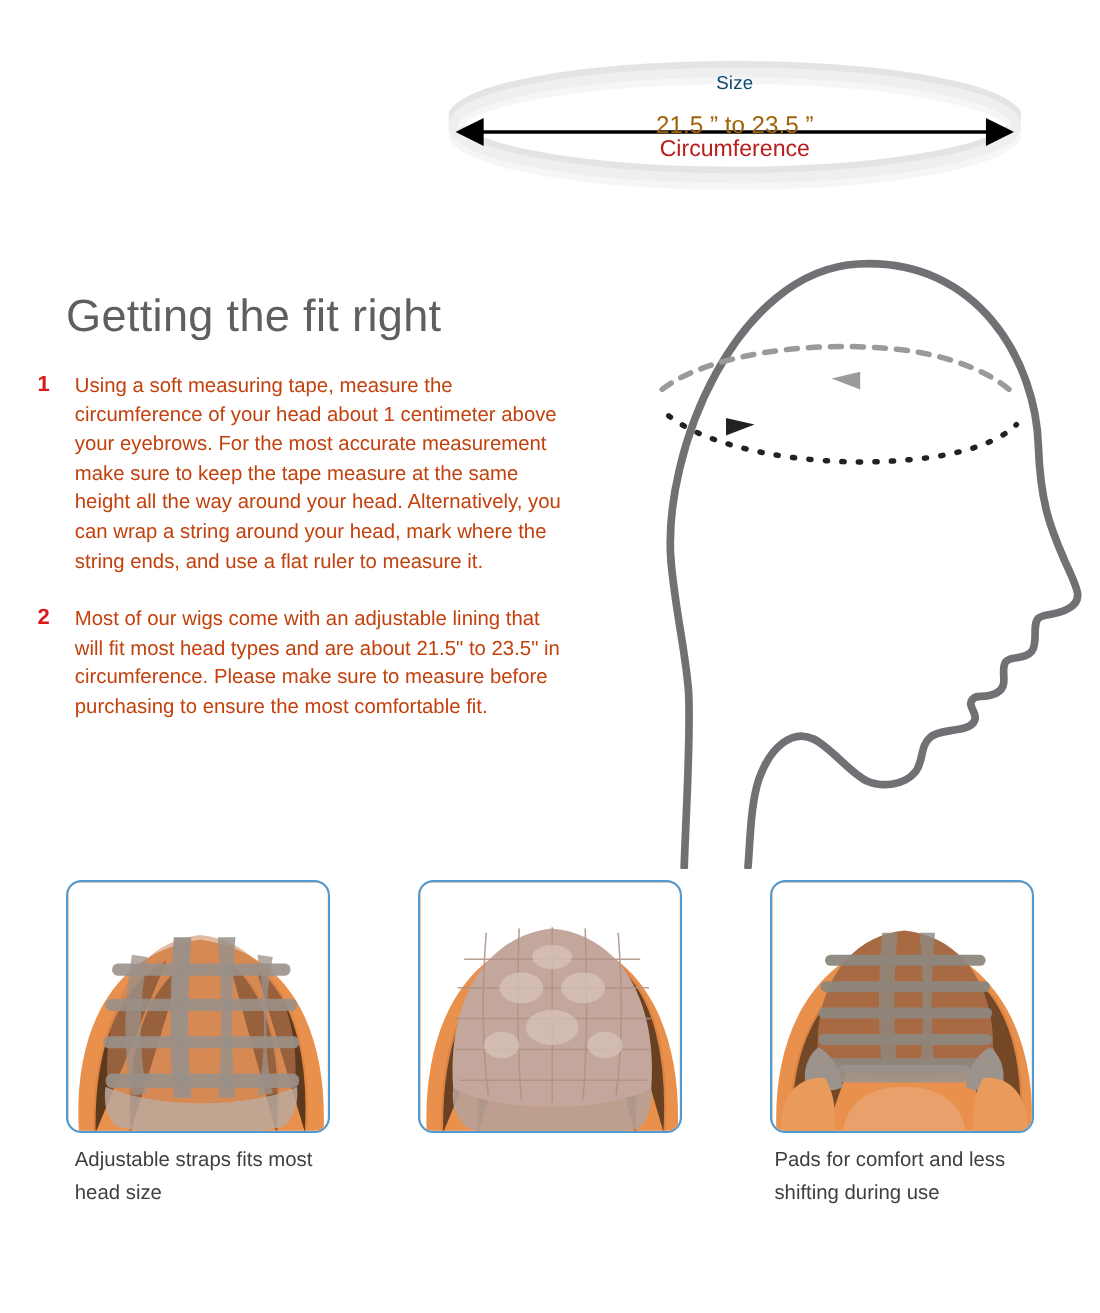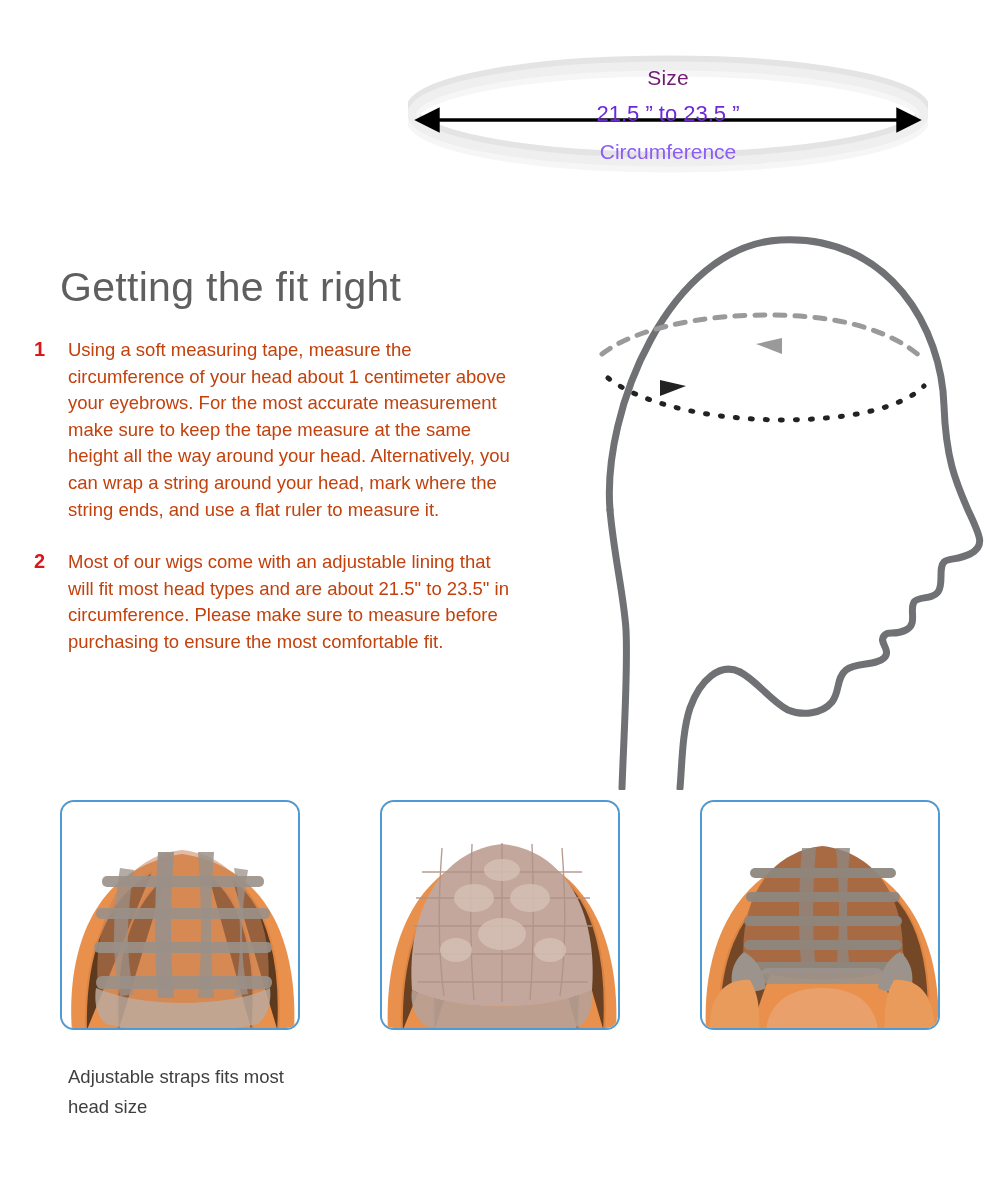--- a/index.html
+++ b/index.html
@@ -25,41 +25,41 @@
     width: 520px;
     height: 124px;
   }
   .size-band svg { display: block; }
   .band-label-top {
     position: absolute;
     left: 0;
     top: 14px;
     width: 520px;
     text-align: center;
-    font-size: 21px;
-    color: #701a75;
+    font-size: 17px;
+    color: #0c4a6e;
     letter-spacing: .2px;
   }
   .band-label-mid {
     position: absolute;
     left: 0;
     top: 49px;
     width: 520px;
     text-align: center;
     font-size: 22px;
-    color: #6d28d9;
+    color: #a16207;
   }
   .band-label-bottom {
     position: absolute;
     left: 0;
-    top: 88px;
+    top: 72px;
     width: 520px;
     text-align: center;
     font-size: 21px;
-    color: #8b5cf6;
+    color: #b91c1c;
   }
 
   
   .heading {
     position: absolute;
     left: 60px;
     top: 237px;
     font-size: 41px;
     font-weight: normal;
     color: #5f5f5f;
@@ -119,21 +119,21 @@
     width: 240px;
     height: 230px;
     border: 2px solid #4e9ad4;
     border-radius: 14px;
     overflow: hidden;
     position: relative;
     background: #e9a06a;
   }
   .thumb svg { display:block; }
   .caption {
-    margin-top: 32px;
+    margin-top: 9px;
     font-size: 18.5px;
     line-height: 30px;
     color: #3f3f3f;
     text-align: left;
     padding-left: 2px;
   }
   .card:nth-child(1) .caption { padding-left: 8px; }
   .card:nth-child(3) .caption { padding-left: 4px; }
 </style>
 </head>
@@ -317,15 +317,16 @@
           <path d="M42,150 C34,156 28,168 30,182 C38,190 54,192 64,186 C62,170 54,156 42,150 Z"></path>
           <path d="M198,150 C206,156 212,168 210,182 C202,190 186,192 176,186 C178,170 186,156 198,150 Z"></path>
           <rect x="58" y="166" width="124" height="16" rx="8" opacity=".9"></rect>
         </g>
 
         <path d="M8,230 C6,196 22,176 48,178 C60,198 56,216 58,230 Z" fill="#e99b5b"></path>
         <path d="M232,230 C234,196 218,176 192,178 C180,198 184,216 182,230 Z" fill="#e99b5b"></path>
         <path d="M64,230 C66,202 86,186 120,186 C154,186 174,202 176,230 Z" fill="#eaa06a"></path>
       </svg>
     </div>
+    <div class="caption">Pads for comfort and less shifting during use</div>
   </div>
 
 </div>
 
 </body></html>

